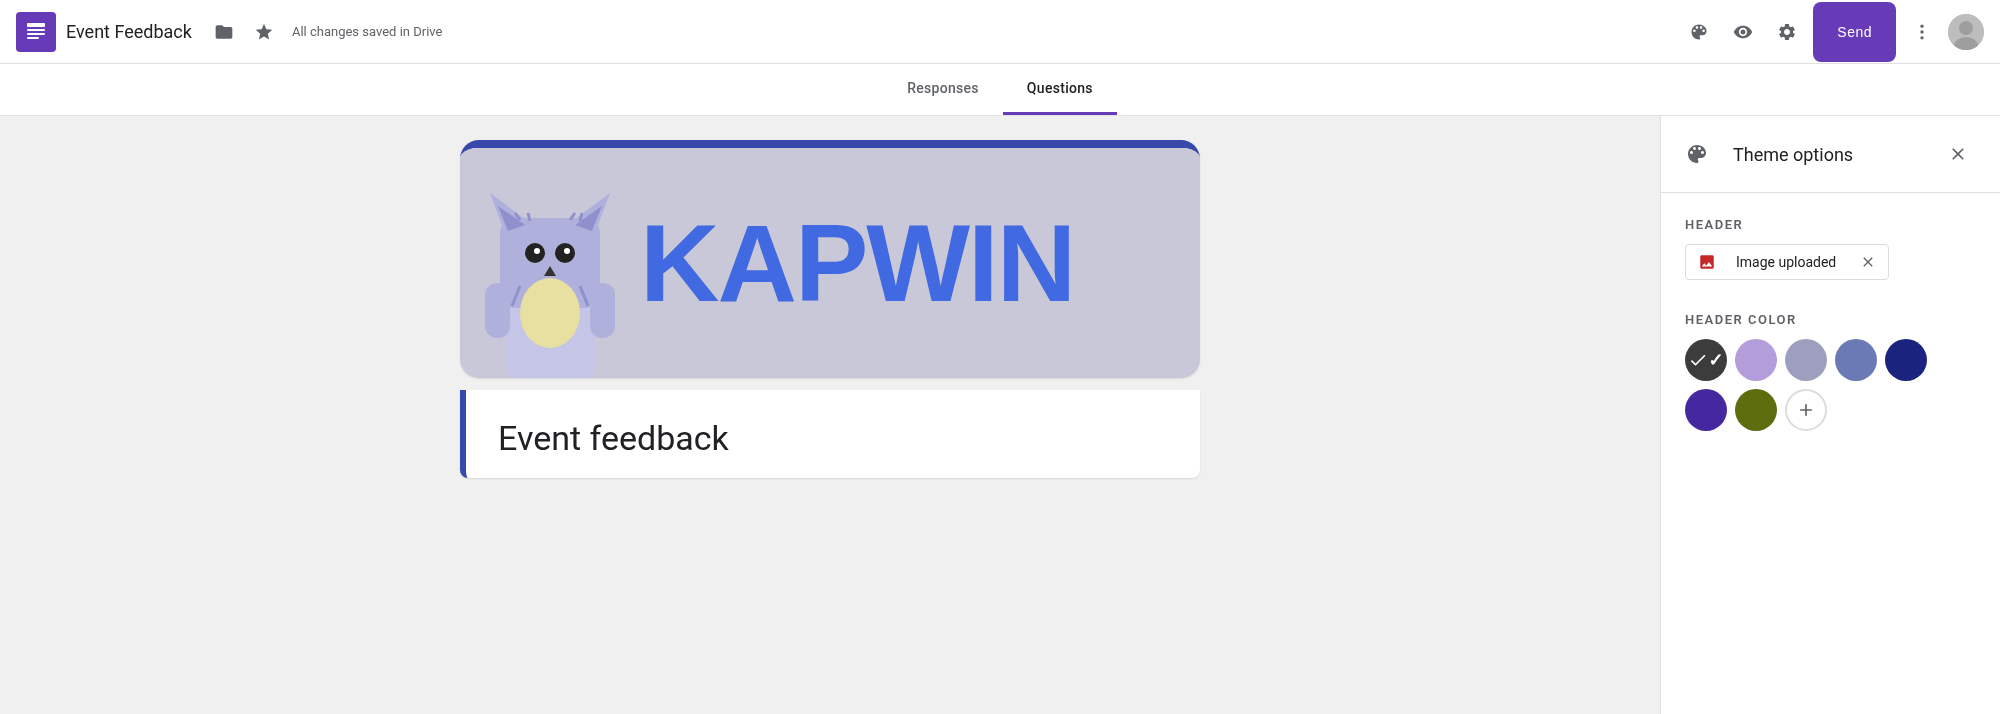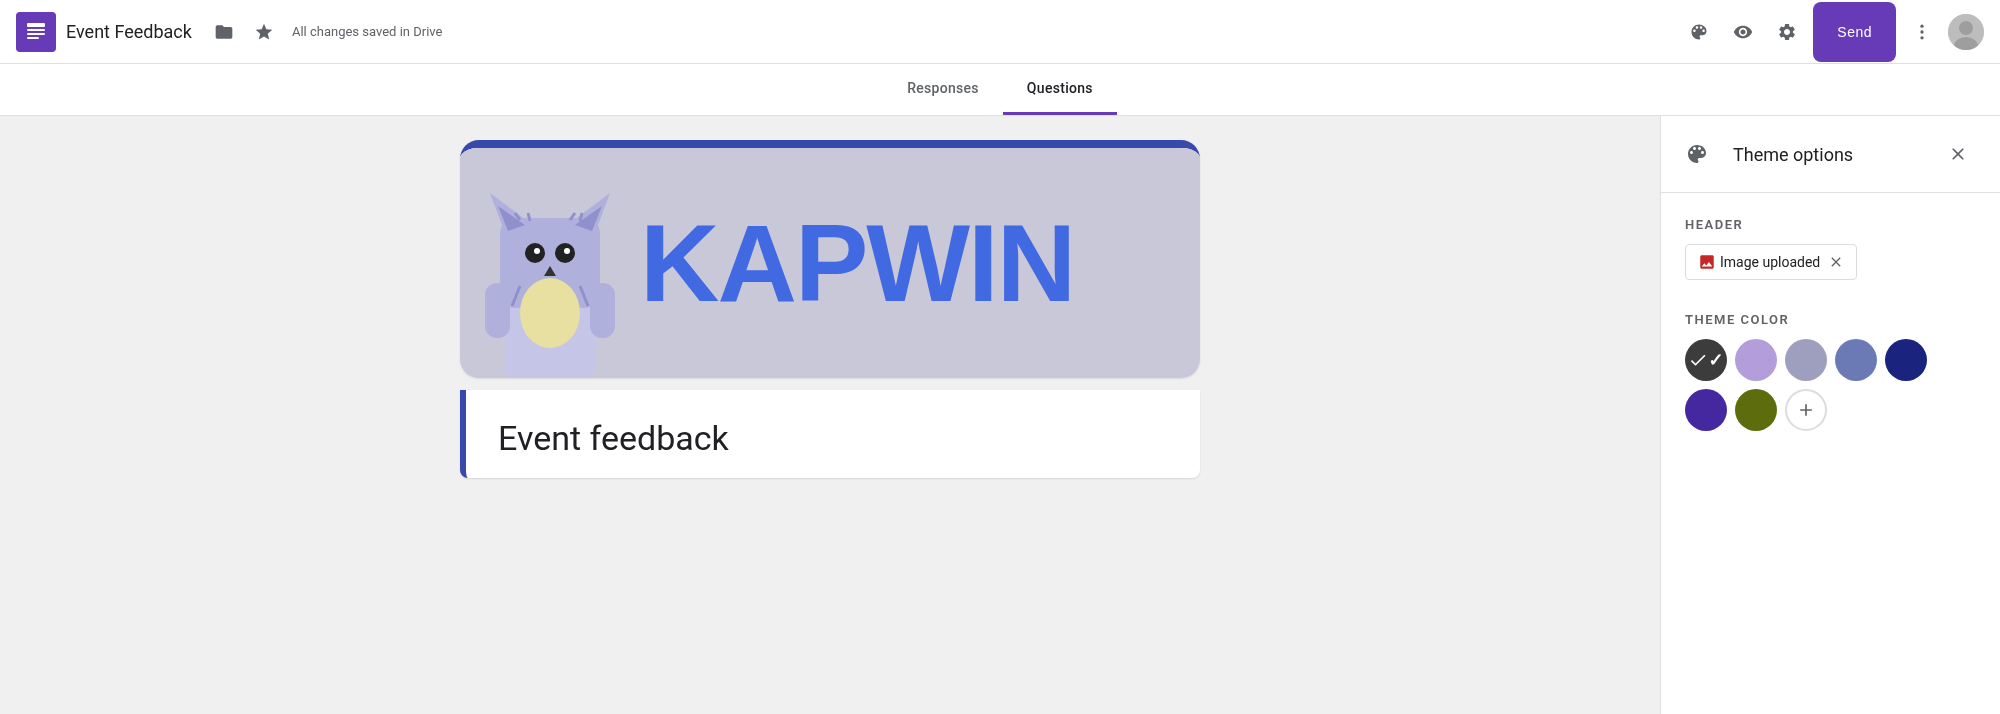--- a/index.html
+++ b/index.html
@@ -236,21 +236,21 @@
     .section-label {
       font-size: 13px;
       font-weight: 600;
       color: #5f6368;
       letter-spacing: 1.5px;
       margin-bottom: 12px;
     }
     .image-uploaded-chip {
       display: inline-flex;
       align-items: center;
-      gap: 4px;
+      gap: 20px;
       border: 1px solid #dadce0;
       border-radius: 4px;
       padding: 8px 12px;
       font-size: 14px;
       color: #202124;
       background: #fff;
       margin-bottom: 24px;
     }
     .image-icon {
       color: #c62828;
@@ -465,21 +465,21 @@
         <span>Image uploaded</span>
         <span class="chip-close">
           <svg width="16" height="16" viewBox="0 0 24 24" fill="#5f6368">
             <path d="M19 6.41L17.59 5 12 10.59 6.41 5 5 6.41 10.59 12 5 17.59 6.41 19 12 13.41 17.59 19 19 17.59 13.41 12z"></path>
           </svg>
         </span>
       </div>
 
       
       <div class="theme-color-section">
-        <div class="section-label">THEME COLOR</div>
+        <div class="section-label">HEADER COLOR</div>
         <div class="color-grid">
 
         <button class="color-swatch selected" title="dark-gray" style="background: rgb(60, 60, 60);">
               <svg width="20" height="20" viewBox="0 0 24 24" fill="white">
                 <path d="M9 16.17L4.83 12l-1.42 1.41L9 19 21 7l-1.41-1.41z"></path>
               </svg>
             </button>
             <button class="color-swatch" title="lavender" style="background: rgb(179, 157, 219);"></button>
             <button class="color-swatch" title="slate-blue" style="background: rgb(158, 159, 191);"></button>
             <button class="color-swatch" title="medium-slate" style="background: rgb(107, 122, 181);"></button>

